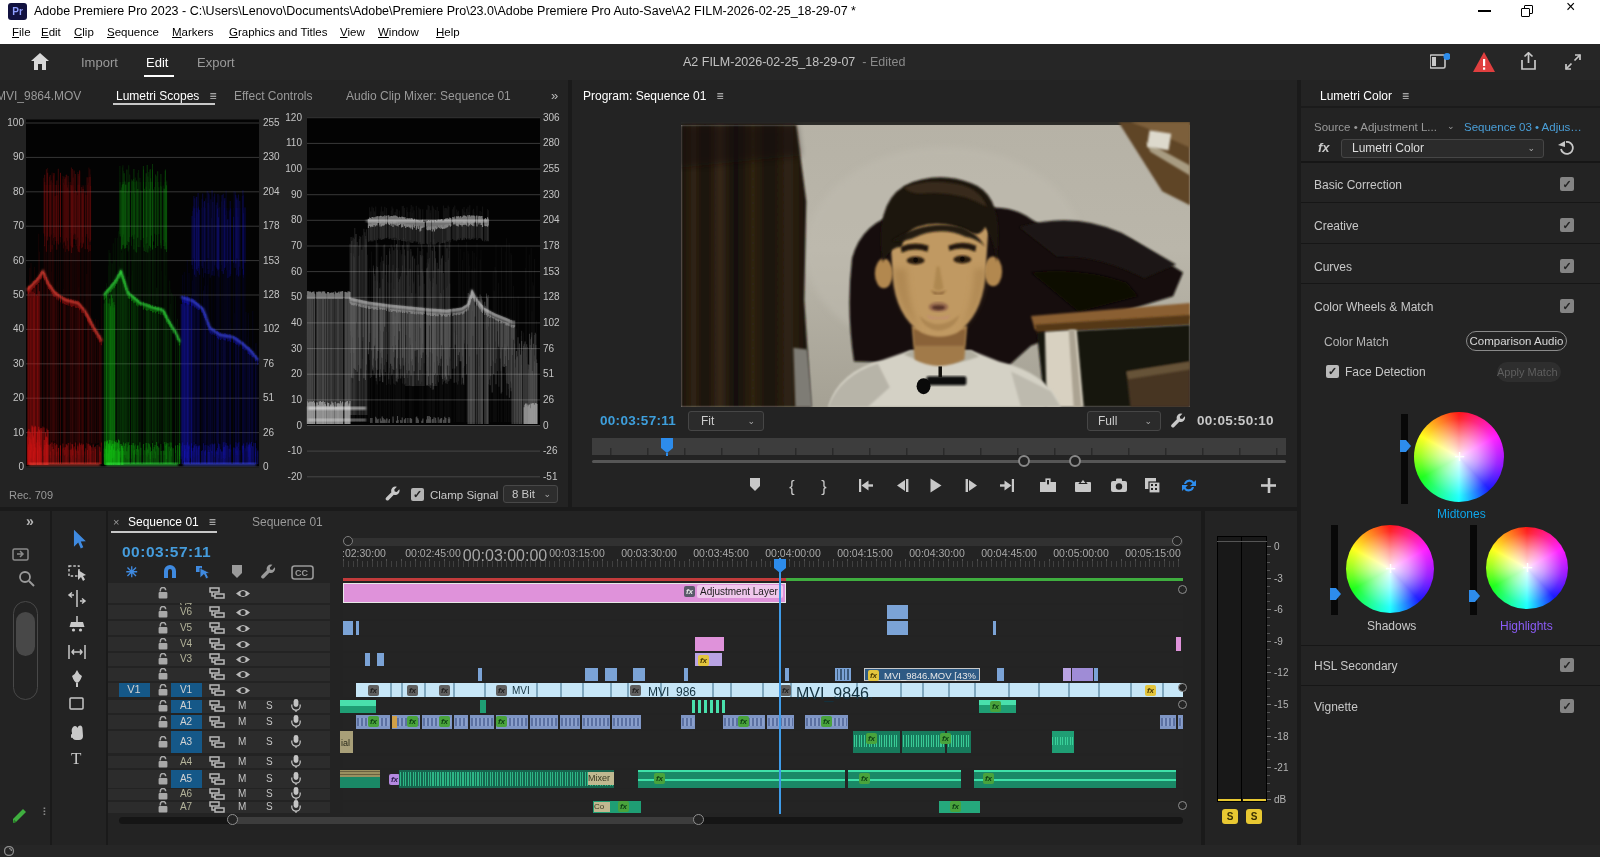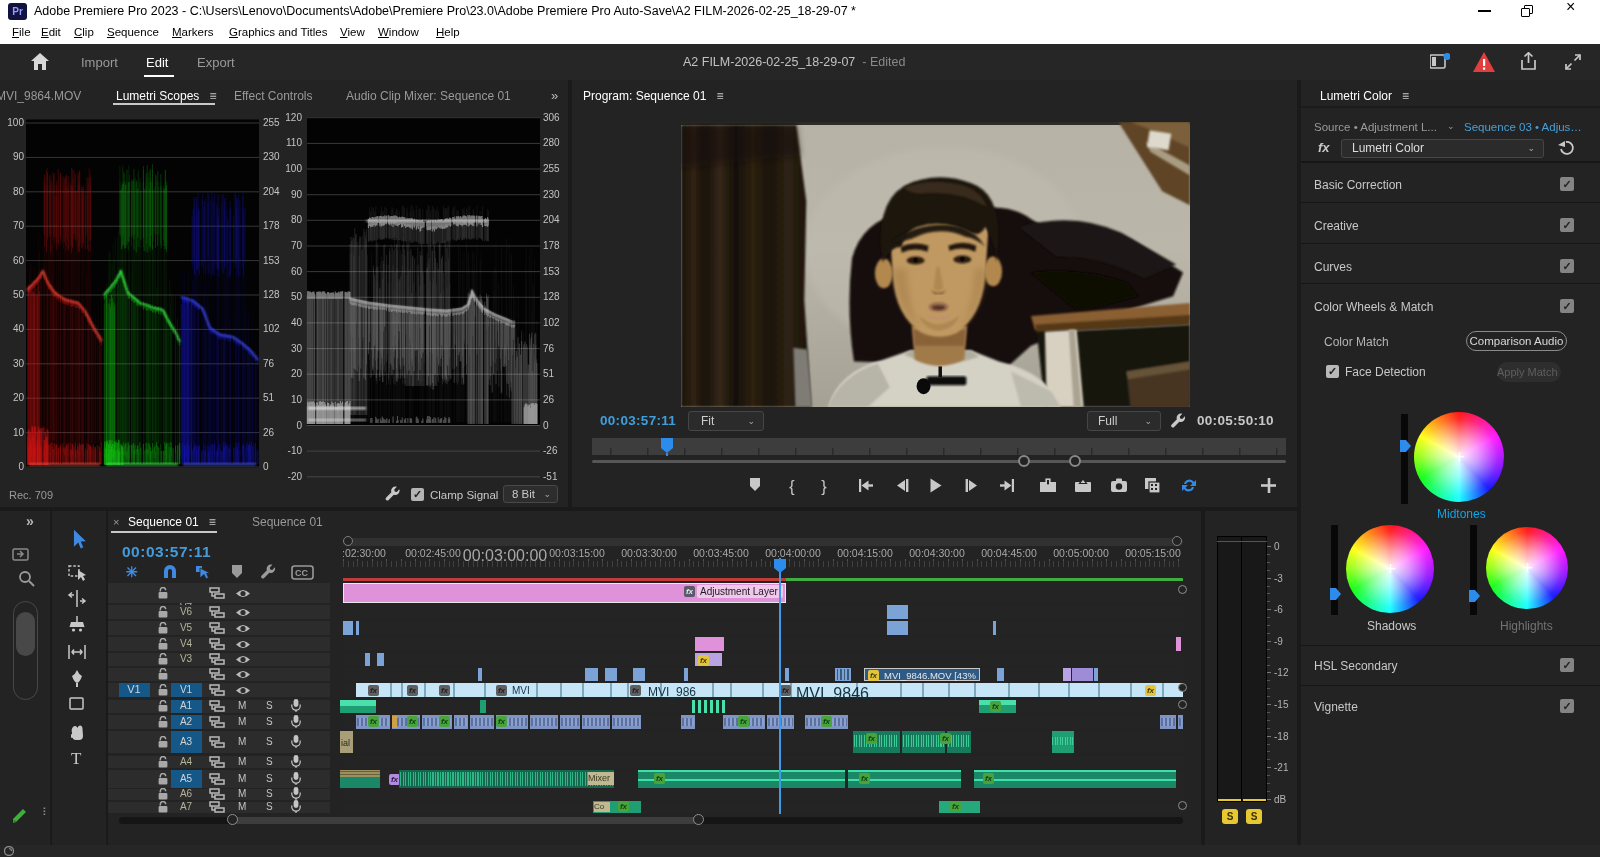--- a/index.html
+++ b/index.html
@@ -445,21 +445,21 @@
 <svg class="a" style="left:1330px;top:588px" width="11" height="12" viewBox="0 0 11 12">
     <path d="M0 0 L6 0 L11 6 L6 12 L0 12 Z" fill="#2d8ceb"></path>
   </svg>
 <div class="a" style="left:1367px;top:619px;font-size:12px;color:#c8c8c8">Shadows</div>
 <div class="a" style="left:1486px;top:527px;width:82px;height:82px;border-radius:50%;background:radial-gradient(circle, rgba(255,255,255,0.95) 0%, rgba(255,255,255,0.6) 30%, rgba(255,255,255,0.16) 60%, rgba(255,255,255,0) 82%), conic-gradient(from 0deg, #f00, #f0f 17%, #80f 28%, #00f 38%, #0ff 50%, #0f8 58%, #0f0 67%, #8f0 75%, #ff0 83%, #f80 91%, #f00)"></div>
 <div class="a" style="left:1522px;top:561px;width:14px;height:14px;color:#fff;font-size:19px;line-height:14px;font-weight:normal">+</div>
 <div class="a" style="left:1470px;top:525px;width:7px;height:90px;background:#080808"></div>
 <svg class="a" style="left:1469px;top:590px" width="11" height="12" viewBox="0 0 11 12">
     <path d="M0 0 L6 0 L11 6 L6 12 L0 12 Z" fill="#2d8ceb"></path>
   </svg>
-<div class="a" style="left:1500px;top:619px;font-size:12px;color:#737373">Highlights</div>
+<div class="a" style="left:1500px;top:619px;font-size:12px;color:#8b5cf6">Highlights</div>
 <div class="a" style="left:1301px;top:645px;width:299px;height:1px;background:#161616"></div>
 <div class="a sect" style="left:1314px;top:659px">HSL Secondary</div>
 <div class="a ck" style="left:1560px;top:658px">✓</div>
 <div class="a" style="left:1301px;top:685px;width:299px;height:1px;background:#161616"></div>
 <div class="a sect" style="left:1314px;top:700px">Vignette</div>
 <div class="a ck" style="left:1560px;top:699px">✓</div>
 
 <div class="a" style="left:26px;top:513px;font-size:14px;color:#b4b4b4;font-weight:bold">»</div>
 <svg class="a" style="left:12px;top:546px" width="20" height="16" viewBox="0 0 20 16">
     <rect x="1" y="3" width="15" height="11" rx="1.5" fill="none" stroke="#8a8a8a" stroke-width="1.5"></rect>

